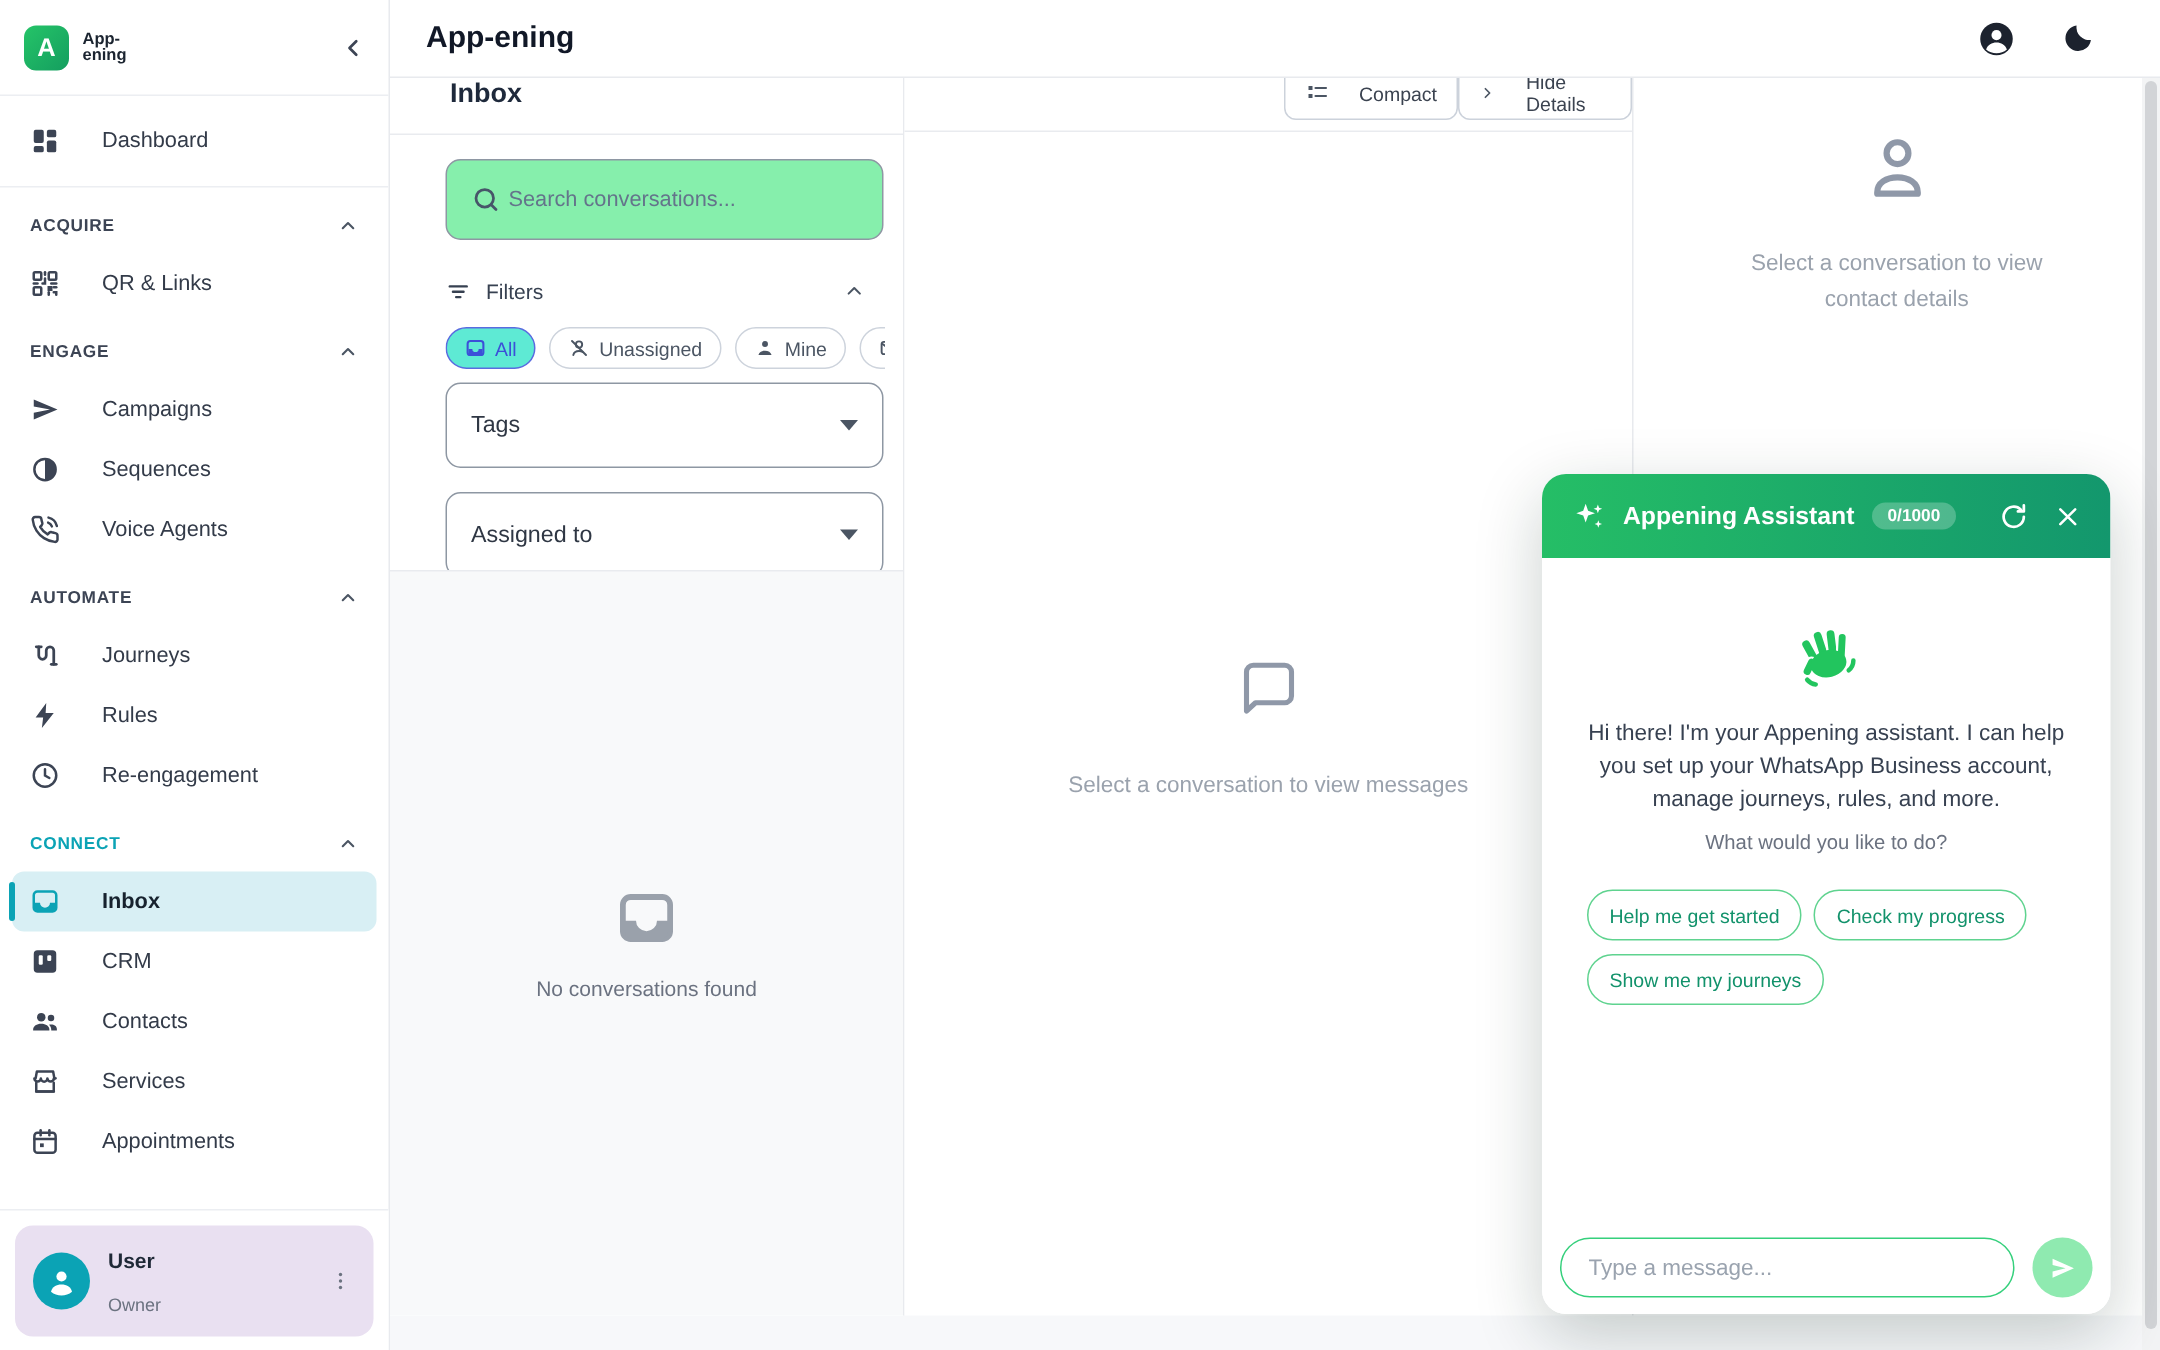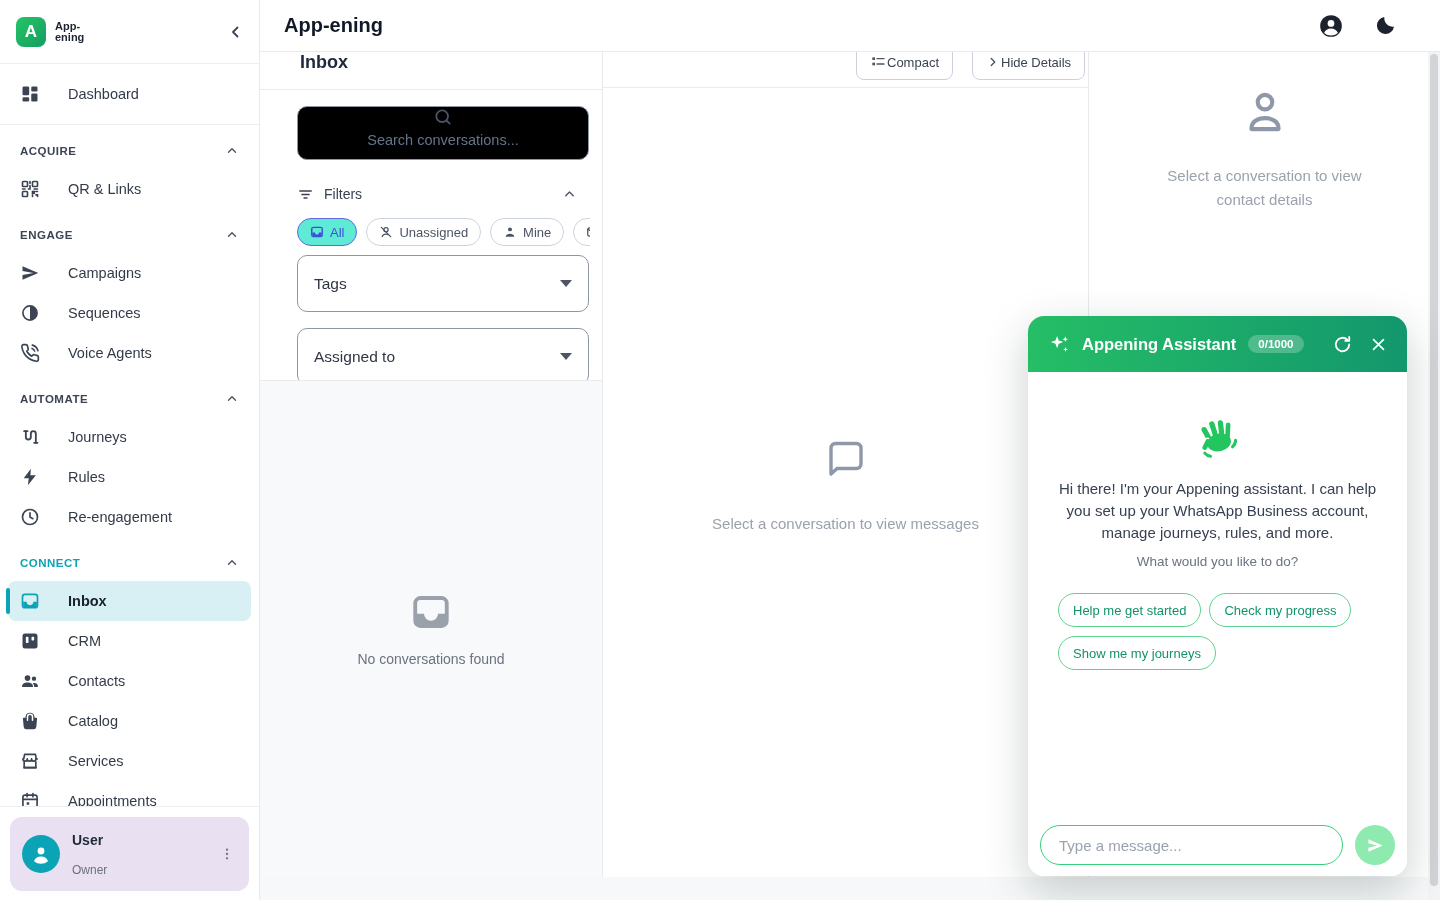--- a/index.html
+++ b/index.html
@@ -35,37 +35,37 @@
   .header { position:absolute; left:260px; top:0; width:1180px; height:52px; background:#fff; border-bottom:1px solid #e8eaee; display:flex; align-items:center; padding:0 43px 0 24px; z-index:4; }
   .header-title { font-size:20px; font-weight:bold; color:#111827; }
   .header-icons { margin-left:auto; display:flex; align-items:center; gap:30px; }
   .hicon { color:#1c222e; cursor:pointer; }
 
   
   .inbox-panel { position:absolute; left:260px; top:52px; width:343px; height:825px; background:#fff; border-right:1px solid #e8eaee; overflow:hidden; }
   .inbox-head { height:38px; overflow:hidden; border-bottom:1px solid #e9ebef; }
   .inbox-title { font-size:18px; font-weight:bold; color:#1e293b; line-height:24px; margin:-2px 0 0 40px; }
   .inbox-inner { padding:16px 13px 0 37px; }
-  .search-box { height:54px; border:1px solid #8e97a3; border-radius:10px; display:flex; align-items:center; padding:0 16px; gap:5px; background:#000000; cursor:text;flex-direction:column; }
+  .search-box { height:54px; border:1px solid #8e97a3; border-radius:10px; display:flex; align-items:center; padding:0 16px; gap:5px; background:#86efac; cursor:text; }
   .search-box .ph { font-size:14.5px; color:#64748b; }
   .filters-row { margin-top:25px; height:18px; display:flex; align-items:center; gap:10px; color:#374151; font-size:14px; }
   .filters-row .chev { margin-left:auto; margin-right:12px; color:#4b5563; cursor:pointer; }
   .chips-row { margin-top:15px; height:28px; display:flex; gap:9px; overflow:hidden; width:293px; }
   .chip { flex:0 0 auto; height:28px; border:1px solid #cdd3dc; border-radius:9999px; display:flex; align-items:center; gap:6px; padding:0 12px; font-size:13px; color:#4b5563; background:#fff; cursor:pointer; white-space:nowrap; }
   .chip.selected { background:#5eead4; border-color:#5a6be0; color:#3c50d8; }
   .select-box { margin-top:9px; height:57px; border:1px solid #8e97a3; border-radius:10px; display:flex; align-items:center; padding:0 16px; background:#fff; cursor:pointer; }
   .select-box + .select-box { margin-top:16px;justify-content:center; }
   .select-box .lbl { font-size:15.5px; color:#2f3744; }
   .caret { margin-left:auto; width:0; height:0; border-left:6px solid transparent; border-right:6px solid transparent; border-top:7px solid #4b5563; }
   .conv-area { position:absolute; left:0; right:0; top:328px; bottom:0; background:#f8f9fa; border-top:1px solid #e9ebef; display:flex; flex-direction:column; align-items:center; justify-content:center; }
   .conv-empty-text { margin-top:18px; font-size:14px; color:#6b7280; }
 
   .messages-panel { position:absolute; left:603px; top:52px; width:485px; height:825px; background:#fff; }
   .msg-toolbar { height:36px; border-bottom:1px solid #e9ebef; overflow:hidden; position:relative; }
-  .tool-btn { position:absolute; top:-8px; height:36px; border:1px solid #ccd2db; border-radius:8px; background:#fff; display:flex; align-items:center; gap:1px; padding:0 13px; font-size:13px; color:#3b4350; cursor:pointer; }
+  .tool-btn { position:absolute; top:-8px; height:36px; border:1px solid #ccd2db; border-radius:8px; background:#fff; display:flex; align-items:center; gap:20px; padding:0 13px; font-size:13px; color:#3b4350; cursor:pointer; }
   .tool-btn.compact { left:253px; }
   .tool-btn.hide-details { left:369px; }
   .msg-empty { position:absolute; left:0; right:0; top:36px; bottom:0; display:flex; flex-direction:column; align-items:center; justify-content:center; }
   .msg-empty-text { margin-top:30px; font-size:15px; color:#9aa2ad; }
 
   .contact-panel { position:absolute; left:1088px; top:52px; width:352px; height:825px; background:#fff; border-left:1px solid #e8eaee; display:flex; flex-direction:column; align-items:center; padding-top:34px; }
   .contact-empty-text { margin-top:24px; font-size:15px; color:#9aa2ad; line-height:24px; text-align:center; }
 
   
   .scrollbar { position:absolute; right:0; top:52px; width:12px; height:848px; background:#f3f4f5; z-index:6; }
@@ -254,29 +254,20 @@
             <circle cx="9" cy="8.5" r="3.4"></circle>
             <circle cx="16.8" cy="9.2" r="2.6"></circle>
             <path d="M2.5 18.5c0-2.9 2.9-4.7 6.5-4.7s6.5 1.8 6.5 4.7v.7h-13z"></path>
             <path d="M17 19.2v-.7c0-1.6-.7-2.9-1.8-3.9.6-.1 1.1-.2 1.6-.2 2.7 0 4.7 1.4 4.7 3.6v1.2z"></path>
           </svg>
         </span>
       <span>Contacts</span>
     </div>
     <div class="nav-item">
       <span class="nicon">
-          <svg width="20" height="20" viewBox="0 0 24 24">
-            <path d="M6.5 8l.2-1.5A5.3 5.3 0 0 1 12 2a5.3 5.3 0 0 1 5.3 4.5L17.5 8h2a1 1 0 0 1 1 1.1l-.9 9.9A3.3 3.3 0 0 1 16.3 22H7.7a3.3 3.3 0 0 1-3.3-3l-.9-9.9A1 1 0 0 1 4.5 8z" fill="currentColor"></path>
-            <path d="M9 11V7a3 3 0 0 1 6 0v4" fill="none" stroke="#fff" stroke-width="1.8" stroke-linecap="round"></path>
-          </svg>
-        </span>
-      <span>Catalog</span>
-    </div>
-    <div class="nav-item">
-      <span class="nicon">
           <svg width="20" height="20" viewBox="0 0 24 24" fill="none" stroke="currentColor" stroke-width="2" stroke-linecap="round" stroke-linejoin="round">
             <path d="M4.5 9.5 5.5 4h13l1 5.5"></path>
             <path d="M3.5 9.5a2.6 2.6 0 0 0 5.2 0 2.6 2.6 0 0 0 5.2 0 2.6 2.6 0 0 0 5.2 0 2.6 2.6 0 0 0 1.4 0"></path>
             <path d="M5 13v7h14v-7"></path>
             <path d="M5 20h14"></path>
           </svg>
         </span>
       <span>Services</span>
     </div>
     <div class="nav-item">

